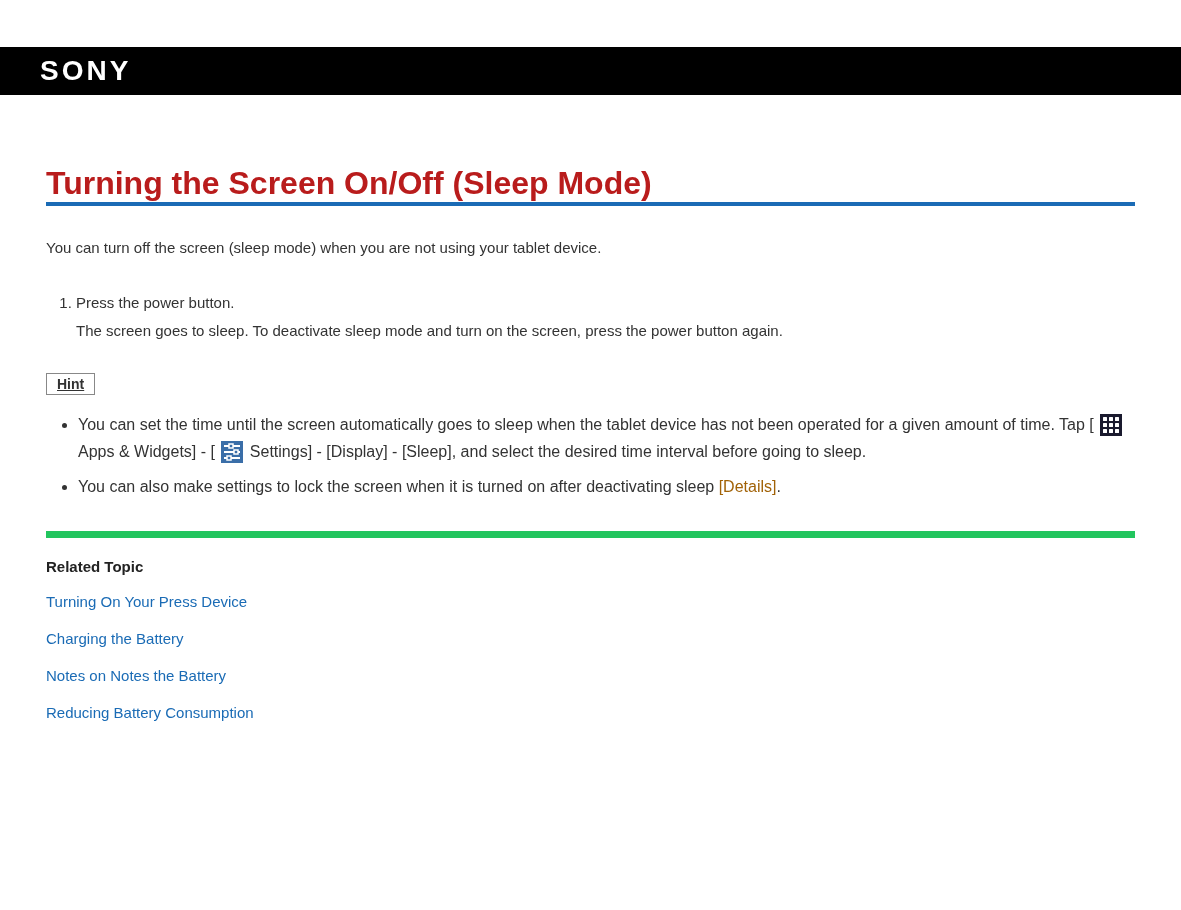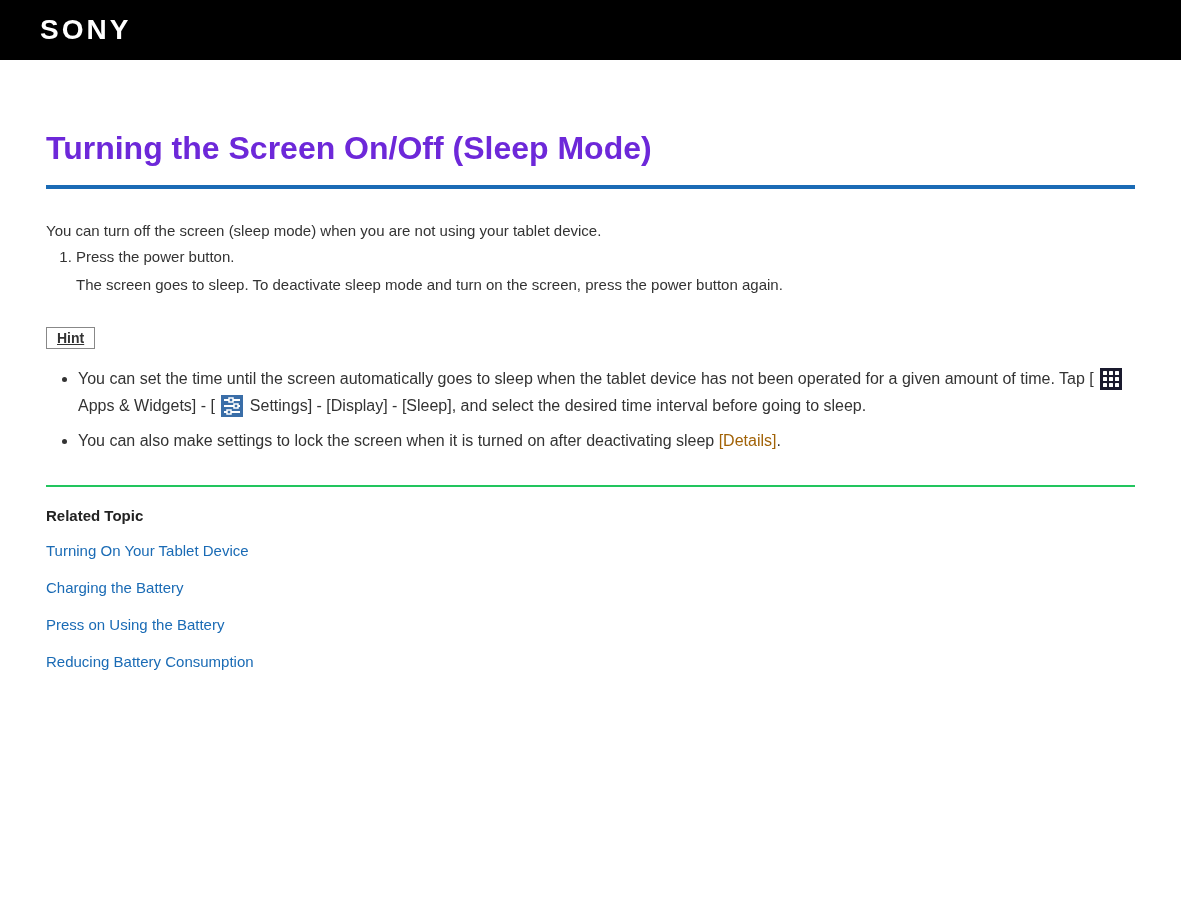--- a/index.html
+++ b/index.html
@@ -14,57 +14,57 @@
       color: #333;
       background: #fff;
       width: 1181px;
       min-height: 910px;
     }
 
     
     .header {
       background: #000;
       padding: 12px 40px;
-      height: 60px;
+      height: 48px;
       display: flex;
       align-items: center;
+      margin-top: 47px;
     }
 
     .sony-logo {
       color: #fff;
       font-size: 28px;
       font-weight: 900;
       letter-spacing: 3px;
       font-family: Arial Black, sans-serif;
     }
 
     
     .content {
       padding: 40px 46px 60px 46px;
       max-width: 1181px;
     }
 
     .page-title {
       font-size: 32px;
       font-weight: 700;
-      color: #6d28d9;
-      margin-bottom: 18px;
+      color: #b91c1c;
       margin-top: 30px;
     }
 
     .blue-divider {
       height: 4px;
       background: #1a6bb5;
       margin-bottom: 30px;
     }
 
     .intro-text {
       font-size: 15px;
       color: #333;
-      margin-bottom: 2px;
+      margin-bottom: 31px;
       line-height: 1.6;
     }
 
     .ordered-list {
       padding-left: 30px;
       margin-bottom: 20px;
     }
 
     .ordered-list li {
       font-size: 15px;
@@ -149,21 +149,21 @@
     }
 
     .link {
       color: #a16207;
       text-decoration: none;
       cursor: pointer;
     }
 
     
     .related-topic-section {
-      border-top: 2px solid #22c55e;
+      border-top: 7px solid #22c55e;
       margin-top: 30px;
       padding-top: 20px;
     }
 
     .related-topic-title {
       font-size: 15px;
       font-weight: 700;
       color: #222;
       margin-bottom: 18px;
     }
@@ -237,19 +237,19 @@
       <li>
         <span>You can also make settings to lock the screen when it is turned on after deactivating sleep </span>
         <a class="link">[Details]</a><span>.</span>
       </li>
     </ul>
   </div>
 
   <div class="related-topic-section">
     <div class="related-topic-title">Related Topic</div>
 
-    <a class="related-link">Turning On Your Tablet Device</a>
+    <a class="related-link">Turning On Your Press Device</a>
     <a class="related-link">Charging the Battery</a>
-    <a class="related-link">Press on Using the Battery</a>
+    <a class="related-link">Notes on Notes the Battery</a>
     <a class="related-link">Reducing Battery Consumption</a>
   </div>
 
 </div>
 
 </body></html>

